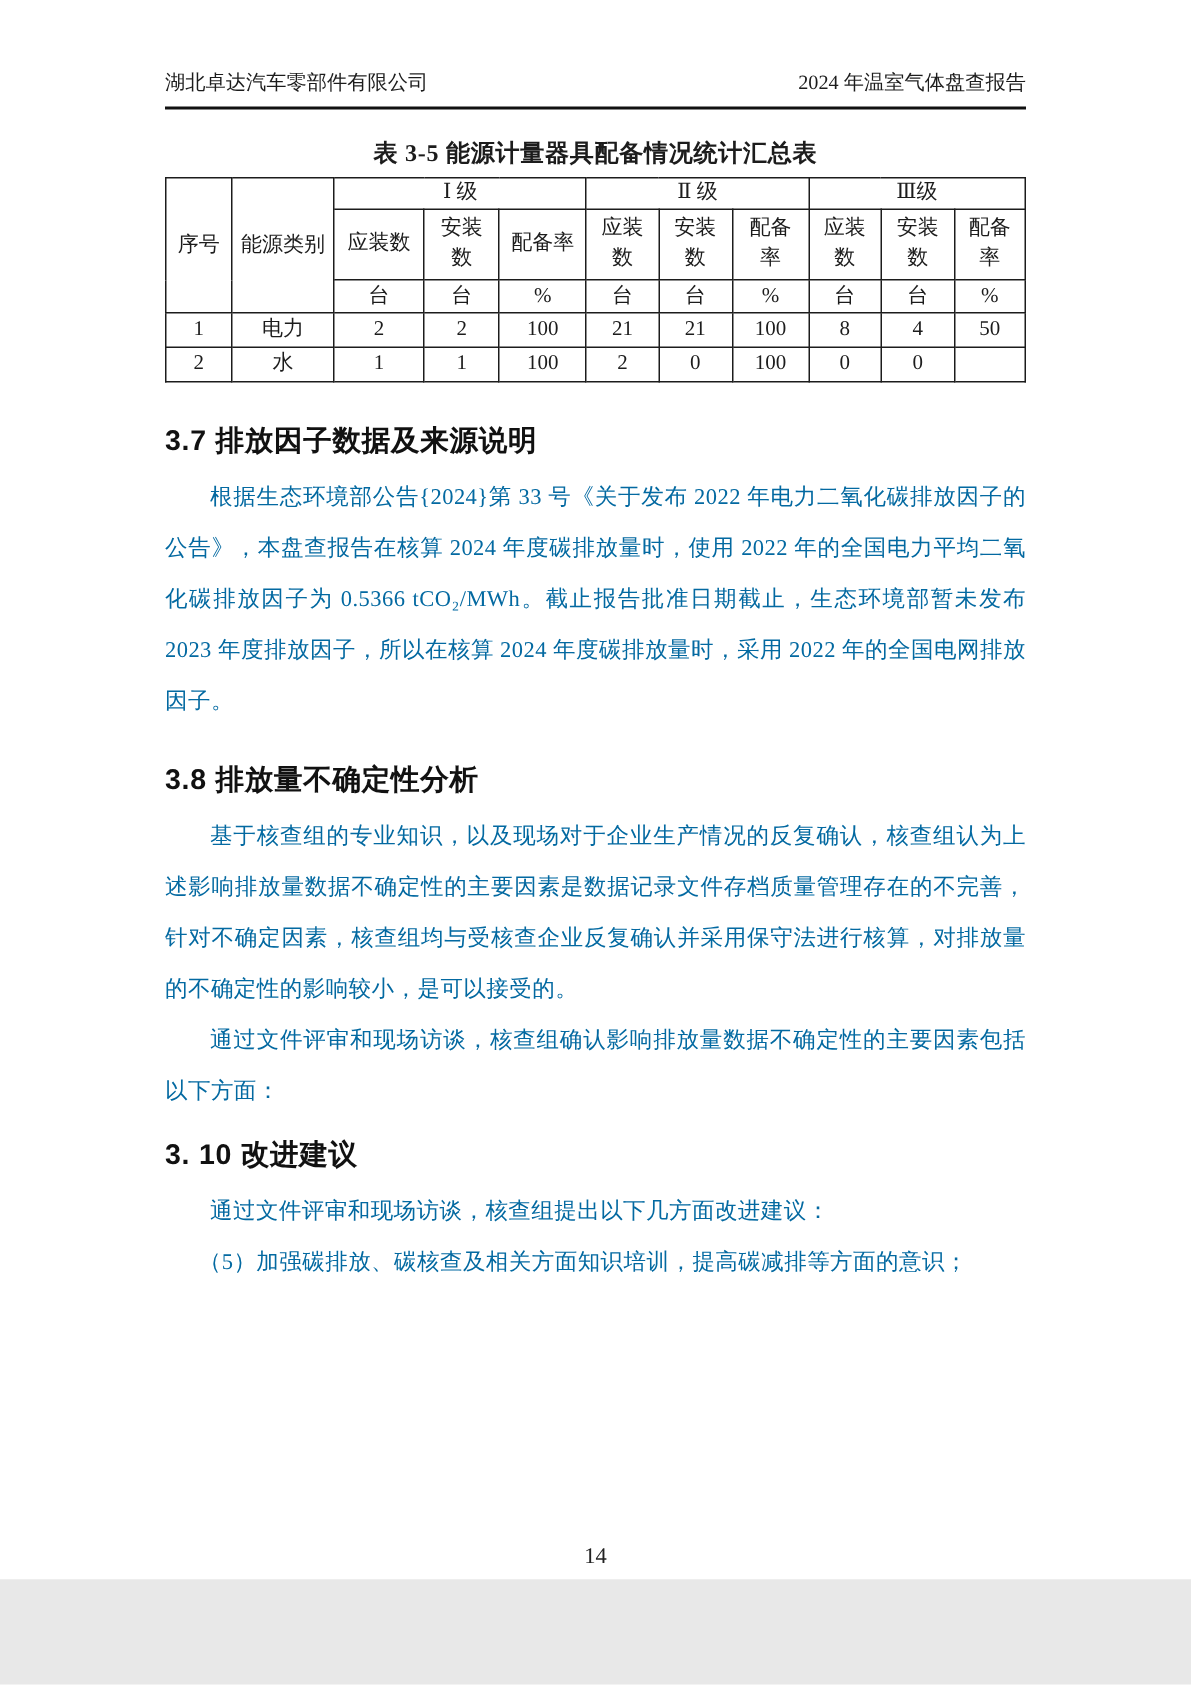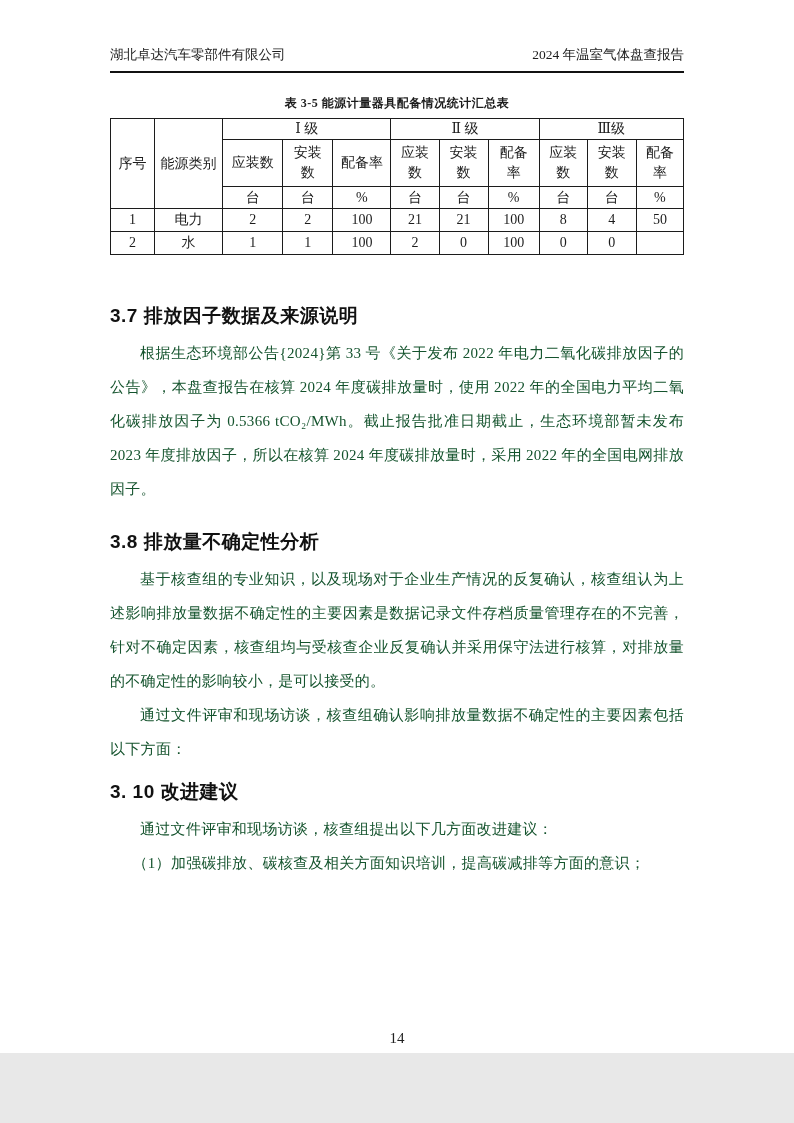--- a/index.html
+++ b/index.html
@@ -13,47 +13,47 @@
   
   .doc-header{
     display:flex;justify-content:space-between;align-items:flex-end;
     padding-top:46px;padding-bottom:7px;
     border-bottom:2px solid #111;
     font-size:13.5px;line-height:18px;
   }
   
   .table-title{
     margin-top:20px;text-align:center;font-weight:bold;
-    font-size:12px;line-height:20px;letter-spacing:.5px;
+    font-size:16px;line-height:20px;letter-spacing:.5px;
   }
   table.meter{
     margin-top:5px;width:100%;border-collapse:collapse;table-layout:fixed;
     font-size:14px;
   }
   table.meter th,table.meter td{
     border:1px solid #1c1c1c;text-align:center;vertical-align:middle;
     padding:0 2px;font-weight:normal;line-height:1.45;
     overflow:hidden;
   }
   table.meter .group-row th{height:20px;}
   table.meter .name-row th{height:46px;white-space:pre-line;}
   table.meter .unit-row th{height:21px;}
   table.meter td{height:22px;}
   
   .sec-heading{
     font-family:"Liberation Sans","DejaVu Sans",sans-serif;
     font-weight:700;font-size:19px;line-height:26px;color:#111;
     letter-spacing:.5px;
   }
-  .s37{margin-top:48px;}
+  .s37{margin-top:27px;}
   .s38{margin-top:23px;}
   .s39{margin-top:22px;}
   .s310{margin-top:13px;}
   .para{
-    margin:7px 0 0 0;font-size:15px;line-height:34px;color:#14532d;
+    margin:7px 0 0 0;font-size:15px;line-height:34px;color:#0369a1;
     text-align:justify;text-indent:2em;letter-spacing:.3px;
   }
   .para + .para{margin-top:0;}
   .para.list-item{text-indent:1.5em;}
   
   .doc-footer{
     position:absolute;left:0;top:1030px;width:100%;
     text-align:center;font-size:15px;color:#222;
   }
 </style>
@@ -158,19 +158,19 @@
     <div class="section s38">
       <div class="sec-heading">3.8 排放量不确定性分析</div>
       <p class="para">基于核查组的专业知识，以及现场对于企业生产情况的反复确认，核查组认为上述影响排放量数据不确定性的主要因素是数据记录文件存档质量管理存在的不完善，针对不确定因素，核查组均与受核查企业反复确认并采用保守法进行核算，对排放量的不确定性的影响较小，是可以接受的。</p>
       <p class="para">通过文件评审和现场访谈，核查组确认影响排放量数据不确定性的主要因素包括以下方面：</p>
     </div>
 
 
     <div class="section s310">
       <div class="sec-heading">3. 10 改进建议</div>
       <p class="para">通过文件评审和现场访谈，核查组提出以下几方面改进建议：</p>
-      <p class="para list-item">（1）加强碳排放、碳核查及相关方面知识培训，提高碳减排等方面的意识；</p>
+      <p class="para list-item">（5）加强碳排放、碳核查及相关方面知识培训，提高碳减排等方面的意识；</p>
     </div>
 
   </div>
 
   <div class="doc-footer">14</div>
 </div>
 
 </body></html>

